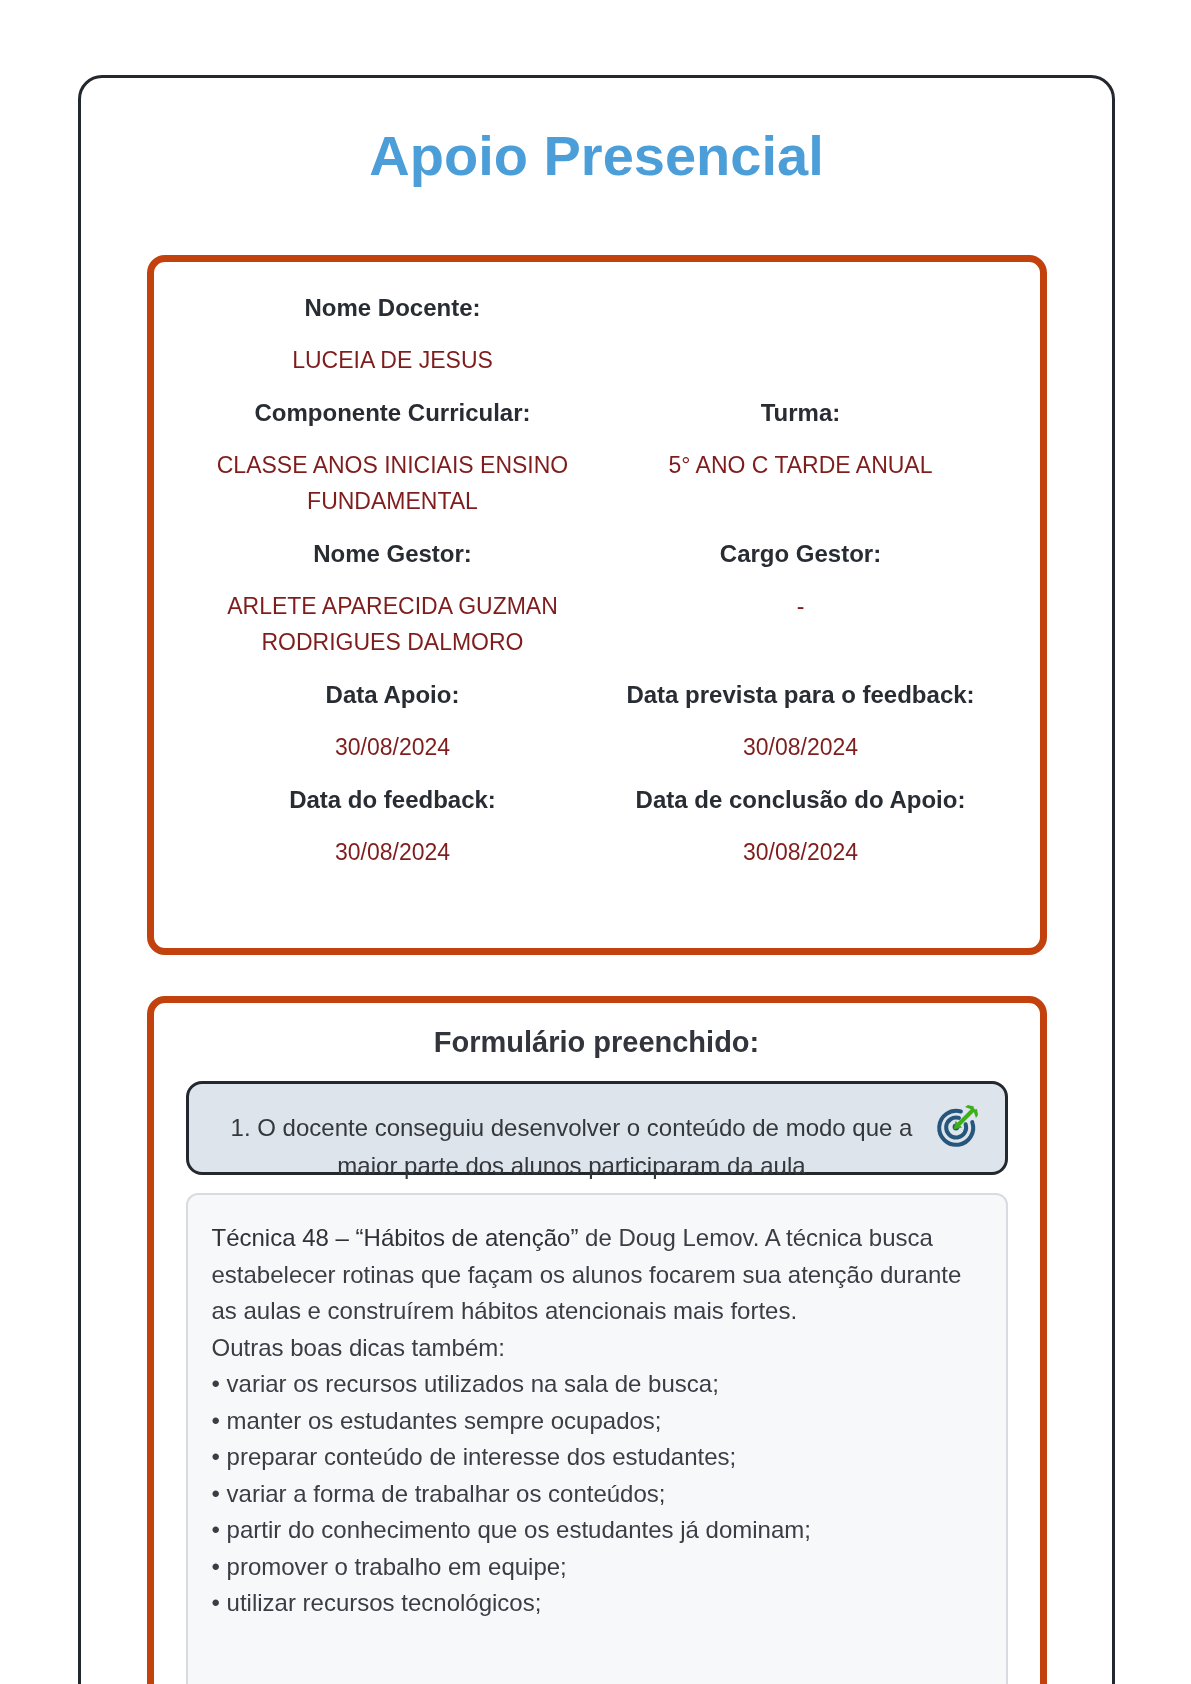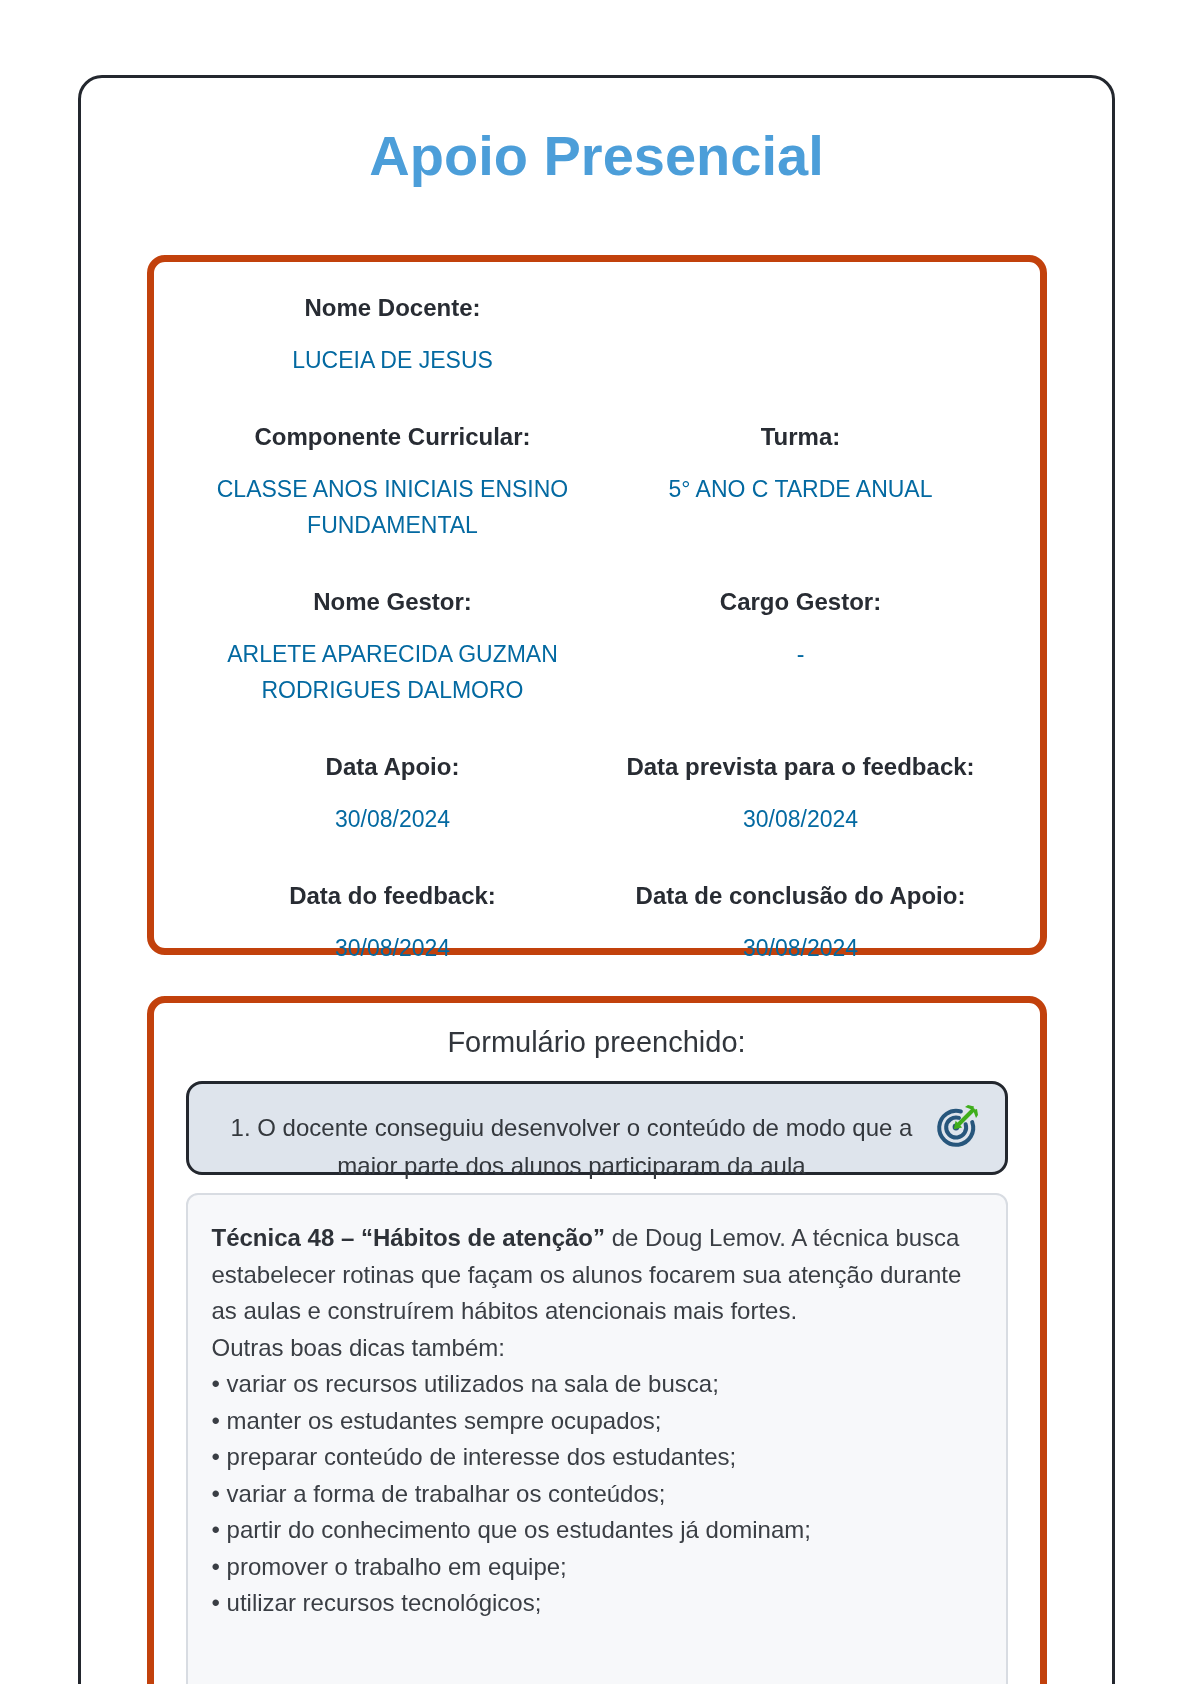--- a/index.html
+++ b/index.html
@@ -30,46 +30,46 @@
     border:7px solid #c2410c;
     border-radius:18px;
   }
   .card-info{
     width:900px;
     margin:67px auto 0 auto;
     height:700px;
     padding:32px 40px 40px 40px;
   }
   .row{display:grid;grid-template-columns:1fr 1fr;column-gap:10px;}
-  .row + .row{margin-top:45px;}
+  .row + .row{margin-top:21px;}
   .cell{text-align:center;}
   .flabel{
     font-weight:bold;
     font-size:24px;
     line-height:28px;
     color:#282c33;
     margin-bottom:20px;
   }
   .fvalue{
     font-size:23px;
     line-height:36px;
-    color:#0369a1;
+    color:#7f1d1d;
   }
   .fvalue.narrow{max-width:360px;margin:0 auto;}
   .card-form{
     width:900px;
     margin:41px auto 0 auto;
     height:760px;
     padding:22px 0 0 0;
   }
   .form-heading{
     margin:0;
     text-align:center;
     font-size:29px;
-    font-weight:normal;
+    font-weight:bold;
     line-height:34px;
     color:#32363c;
   }
   .question-box{
     position:relative;
     box-sizing:border-box;
     width:822px;
     height:94px;
     margin:22px auto 0 auto;
     background:#dee4ec;
@@ -99,21 +99,21 @@
     border:2px solid #d8dce2;
     border-radius:12px;
     padding:25px 24px 0 24px;
   }
   .technique-text{
     font-size:24px;
     line-height:36.5px;
     color:#3a3e44;
     margin:0;
   }
-  .technique-text .b{font-weight:bold;color:#2e3238;}
+  .technique-text .b{font-weight:normal;color:#2e3238;}
   .bullet-line{
     font-size:24px;
     line-height:36.5px;
     color:#3a3e44;
   }
 </style>
 </head>
 <body>
 
 <div class="outer">

